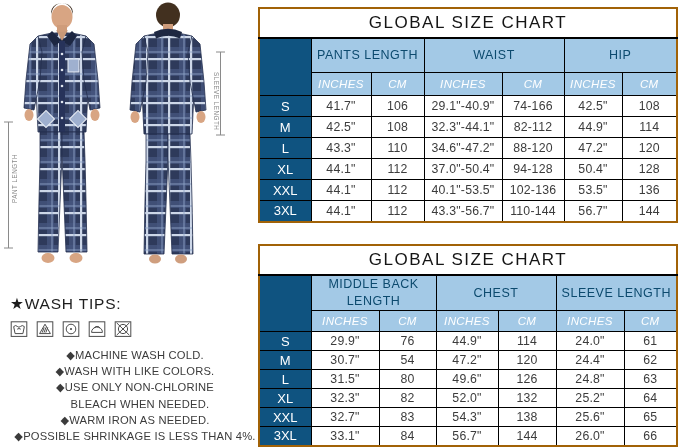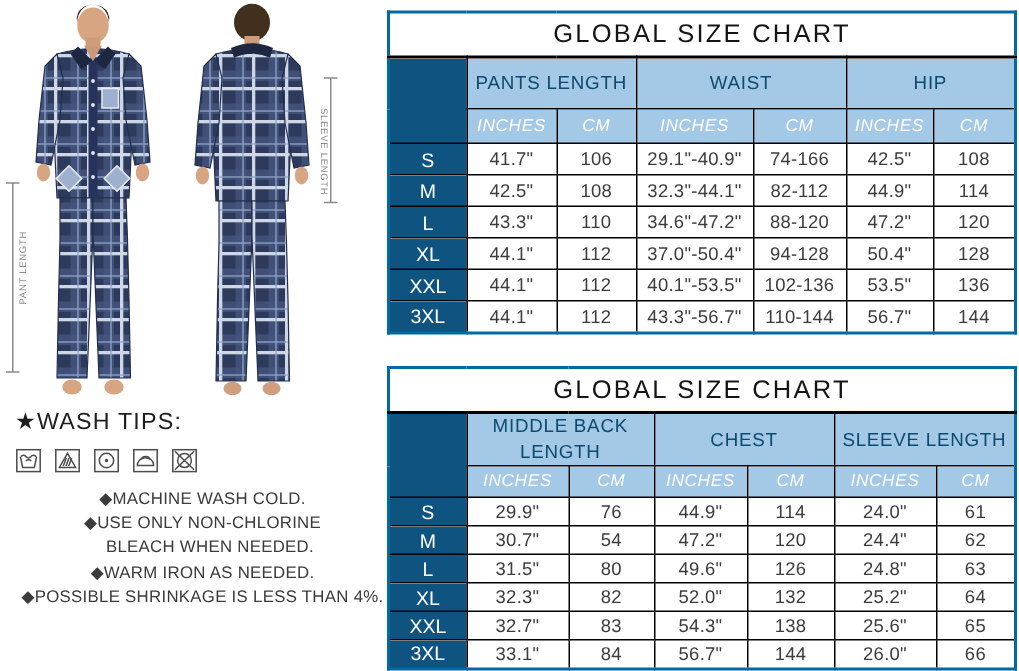--- a/index.html
+++ b/index.html
@@ -3,32 +3,32 @@
 <meta charset="utf-8">
 <style>
   html,body{margin:0;padding:0;}
   body{width:679px;height:447px;background:#fff;font-family:"Liberation Sans",sans-serif;position:relative;overflow:hidden;}
   #screen{position:absolute;inset:0;background:#fff;}
 
   
   #figure-area{position:absolute;left:0;top:0;width:256px;height:286px;}
 
   
-  #washtips{position:absolute;left:10px;top:272px;width:250px;color:#3b3b3b;}
+  #washtips{position:absolute;left:10px;top:295px;width:250px;color:#3b3b3b;}
   #washtips .heading{font-size:15.5px;letter-spacing:.8px;color:#1d1d1d;font-weight:500;}
   #washtips .iconrow{display:flex;gap:8px;margin-top:7px;}
   #washtips .iconrow svg{width:18px;height:18px;display:block;}
   #washtips .iconrow svg *{stroke:#4c4c4c;stroke-width:1;fill:none;}
   #washtips .iconrow svg .dot{fill:#4c4c4c;stroke:none;}
   #washtips ul{list-style:none;margin:9px 0 0 0;padding:0;text-align:center;}
   #washtips li{font-size:11.2px;line-height:16.2px;letter-spacing:.2px;white-space:pre-line;color:#3b3b3b;}
 
   
   table.sizechart{position:absolute;left:258px;width:418px;border-collapse:collapse;table-layout:fixed;
-    border:2px solid #0369a1;background:#fff;}
+    border:2px solid #a16207;background:#fff;}
   table.sizechart th,table.sizechart td{border:1px solid #000;text-align:center;vertical-align:middle;padding:0;overflow:hidden;}
   table.sizechart .title{height:28px;font-size:17px;font-weight:500;letter-spacing:1.5px;color:#151515;border-bottom:2px solid #000;background:#fff;}
   table.sizechart .corner{background:#0F5380;}
   table.sizechart .group{background:#A3C9E6;color:#0c4a6e;font-size:12.5px;font-weight:400;letter-spacing:.5px;line-height:1.35;}
   table.sizechart .unit{background:#A3C9E6;color:#fff;font-size:11.5px;font-weight:400;letter-spacing:.4px;height:22px;font-style:italic;}
   table.sizechart .sz{background:#0F5380;color:#fff;font-size:13px;font-weight:400;}
   table.sizechart td{color:#3c3c3c;font-size:12.3px;letter-spacing:.2px;}
   #chart1{top:7px;}
   #chart1 .group{height:33px;}
   #chart1 tbody tr{height:21px;}
@@ -137,20 +137,21 @@
         <path d="M6.2,8.2 a3,2.4 0 0 1 5.8,0"></path>
       </svg>
       <svg viewBox="0 0 18 18">
         <rect x="1.2" y="1.8" width="15.6" height="14.6"></rect>
         <circle cx="9" cy="9" r="4.6"></circle>
         <path d="M2.6,2.8 L15.4,15.2 M15.4,2.8 L2.6,15.2"></path>
       </svg>
     </div>
     <ul>
       <li>◆MACHINE WASH COLD.</li>
+      <li>◆WASH WITH LIKE COLORS.</li>
       <li>◆USE ONLY NON-CHLORINE
 &nbsp;&nbsp;&nbsp;BLEACH WHEN NEEDED.</li>
       <li>◆WARM IRON AS NEEDED.</li>
       <li>◆POSSIBLE SHRINKAGE IS LESS THAN 4%.</li>
     </ul>
   </div>
 
   <table id="chart1" class="sizechart">
     <colgroup>
       <col style="width:52px">

